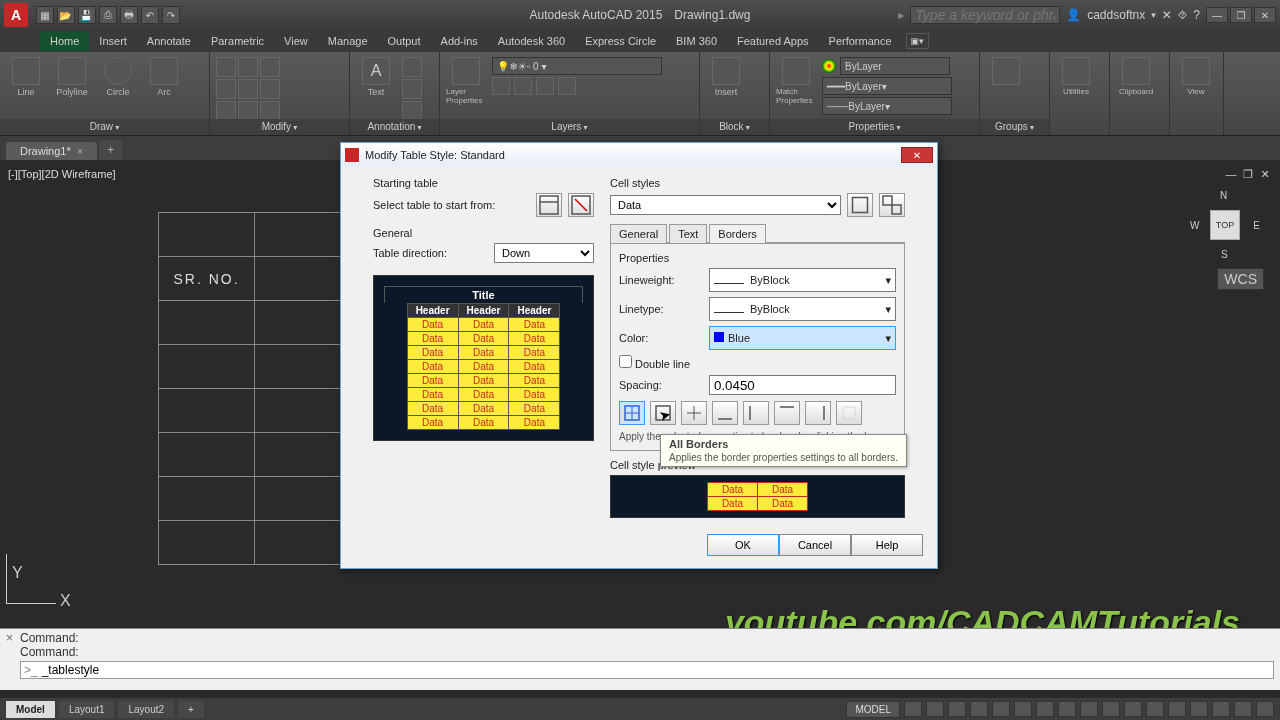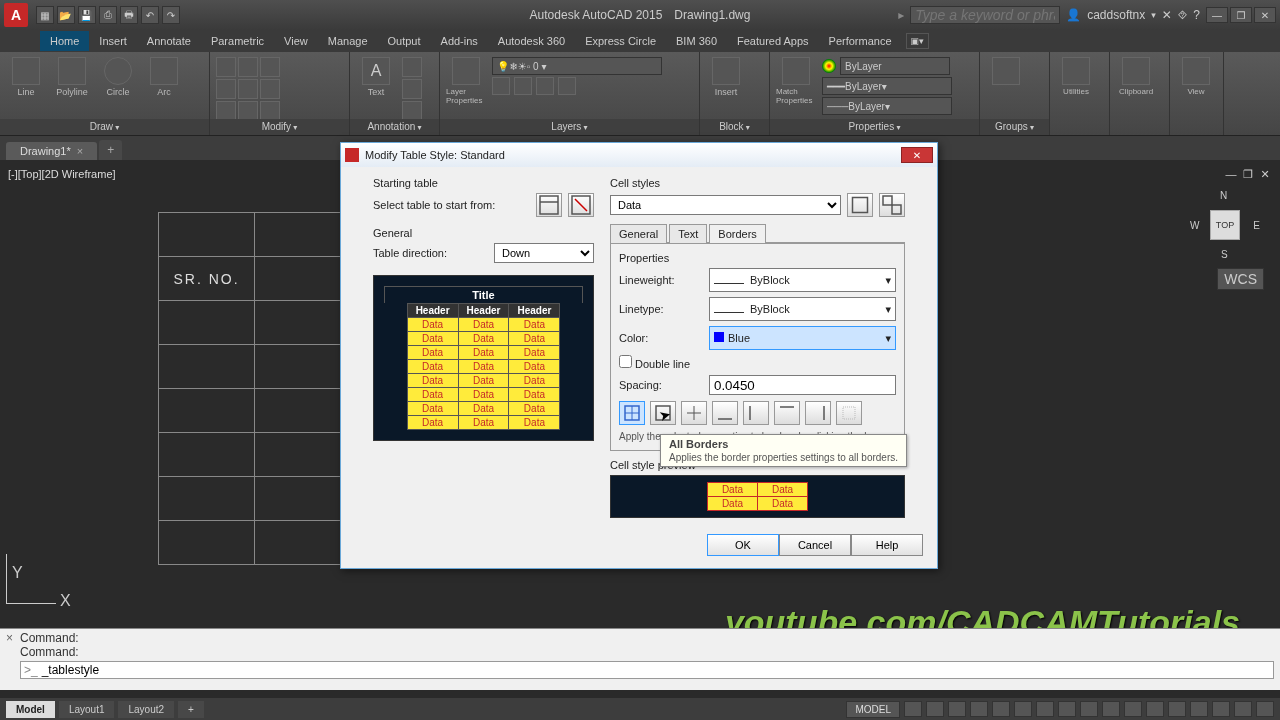--- a/index.html
+++ b/index.html
@@ -12,21 +12,21 @@
 .qat-btn { width: 18px; height: 18px; background: #555; border: 1px solid #333; display:flex;align-items:center;justify-content:center;font-size:10px;color:#ccc;}
 .title-center { position:absolute; left:50%; transform:translateX(-50%); display:flex; gap:12px; }
 .title-right { margin-left:auto; display:flex; align-items:center; gap:6px; margin-right:4px;}
 .search-box { background:#555; border:1px solid #333; width:150px; height:18px; font-size:14px; color:#aaa; padding:0 4px; font-style:italic;}
 .win-controls { display:flex; gap:2px; }
 .win-btn { width:22px; height:16px; background:#555; border:1px solid #333; color:#ccc; font-size:10px; display:flex; align-items:center; justify-content:center;}
 
 
 .ribbon-tabs { height: 22px; background: #3a3a3a; display: flex; align-items: center; font-size: 11px; color: #ccc; padding-left:40px;}
 .rtab { padding: 4px 10px; cursor:pointer;}
-.rtab.active { background: #0c4a6e; }
+.rtab.active { background: #14532d; }
 .rtab-extra { margin-left:4px; padding:2px 4px; border:1px solid #555; font-size:9px;}
 
 
 .ribbon { height: 84px; background: linear-gradient(#5a5a5a,#454545); display:flex; border-bottom:1px solid #222; }
 .panel { border-right:1px solid #333; padding:2px 6px; display:flex; flex-direction:column; position:relative;}
 .panel-title { position:absolute; bottom:0; left:0; right:0; text-align:center; font-size:10px; color:#ccc; height:16px; line-height:16px; background:#3f3f3f;}
 .panel-title::after{content:" ▾"; font-size:8px;}
 .ptools { display:flex; gap:6px; flex:1; align-items:flex-start; padding-top:3px;}
 .bigtool { display:flex; flex-direction:column; align-items:center; width:40px; color:#bbb; font-size:9px; gap:2px;}
 .bigtool .ico { width:28px; height:28px; border:1px solid #666; background:#555;}

